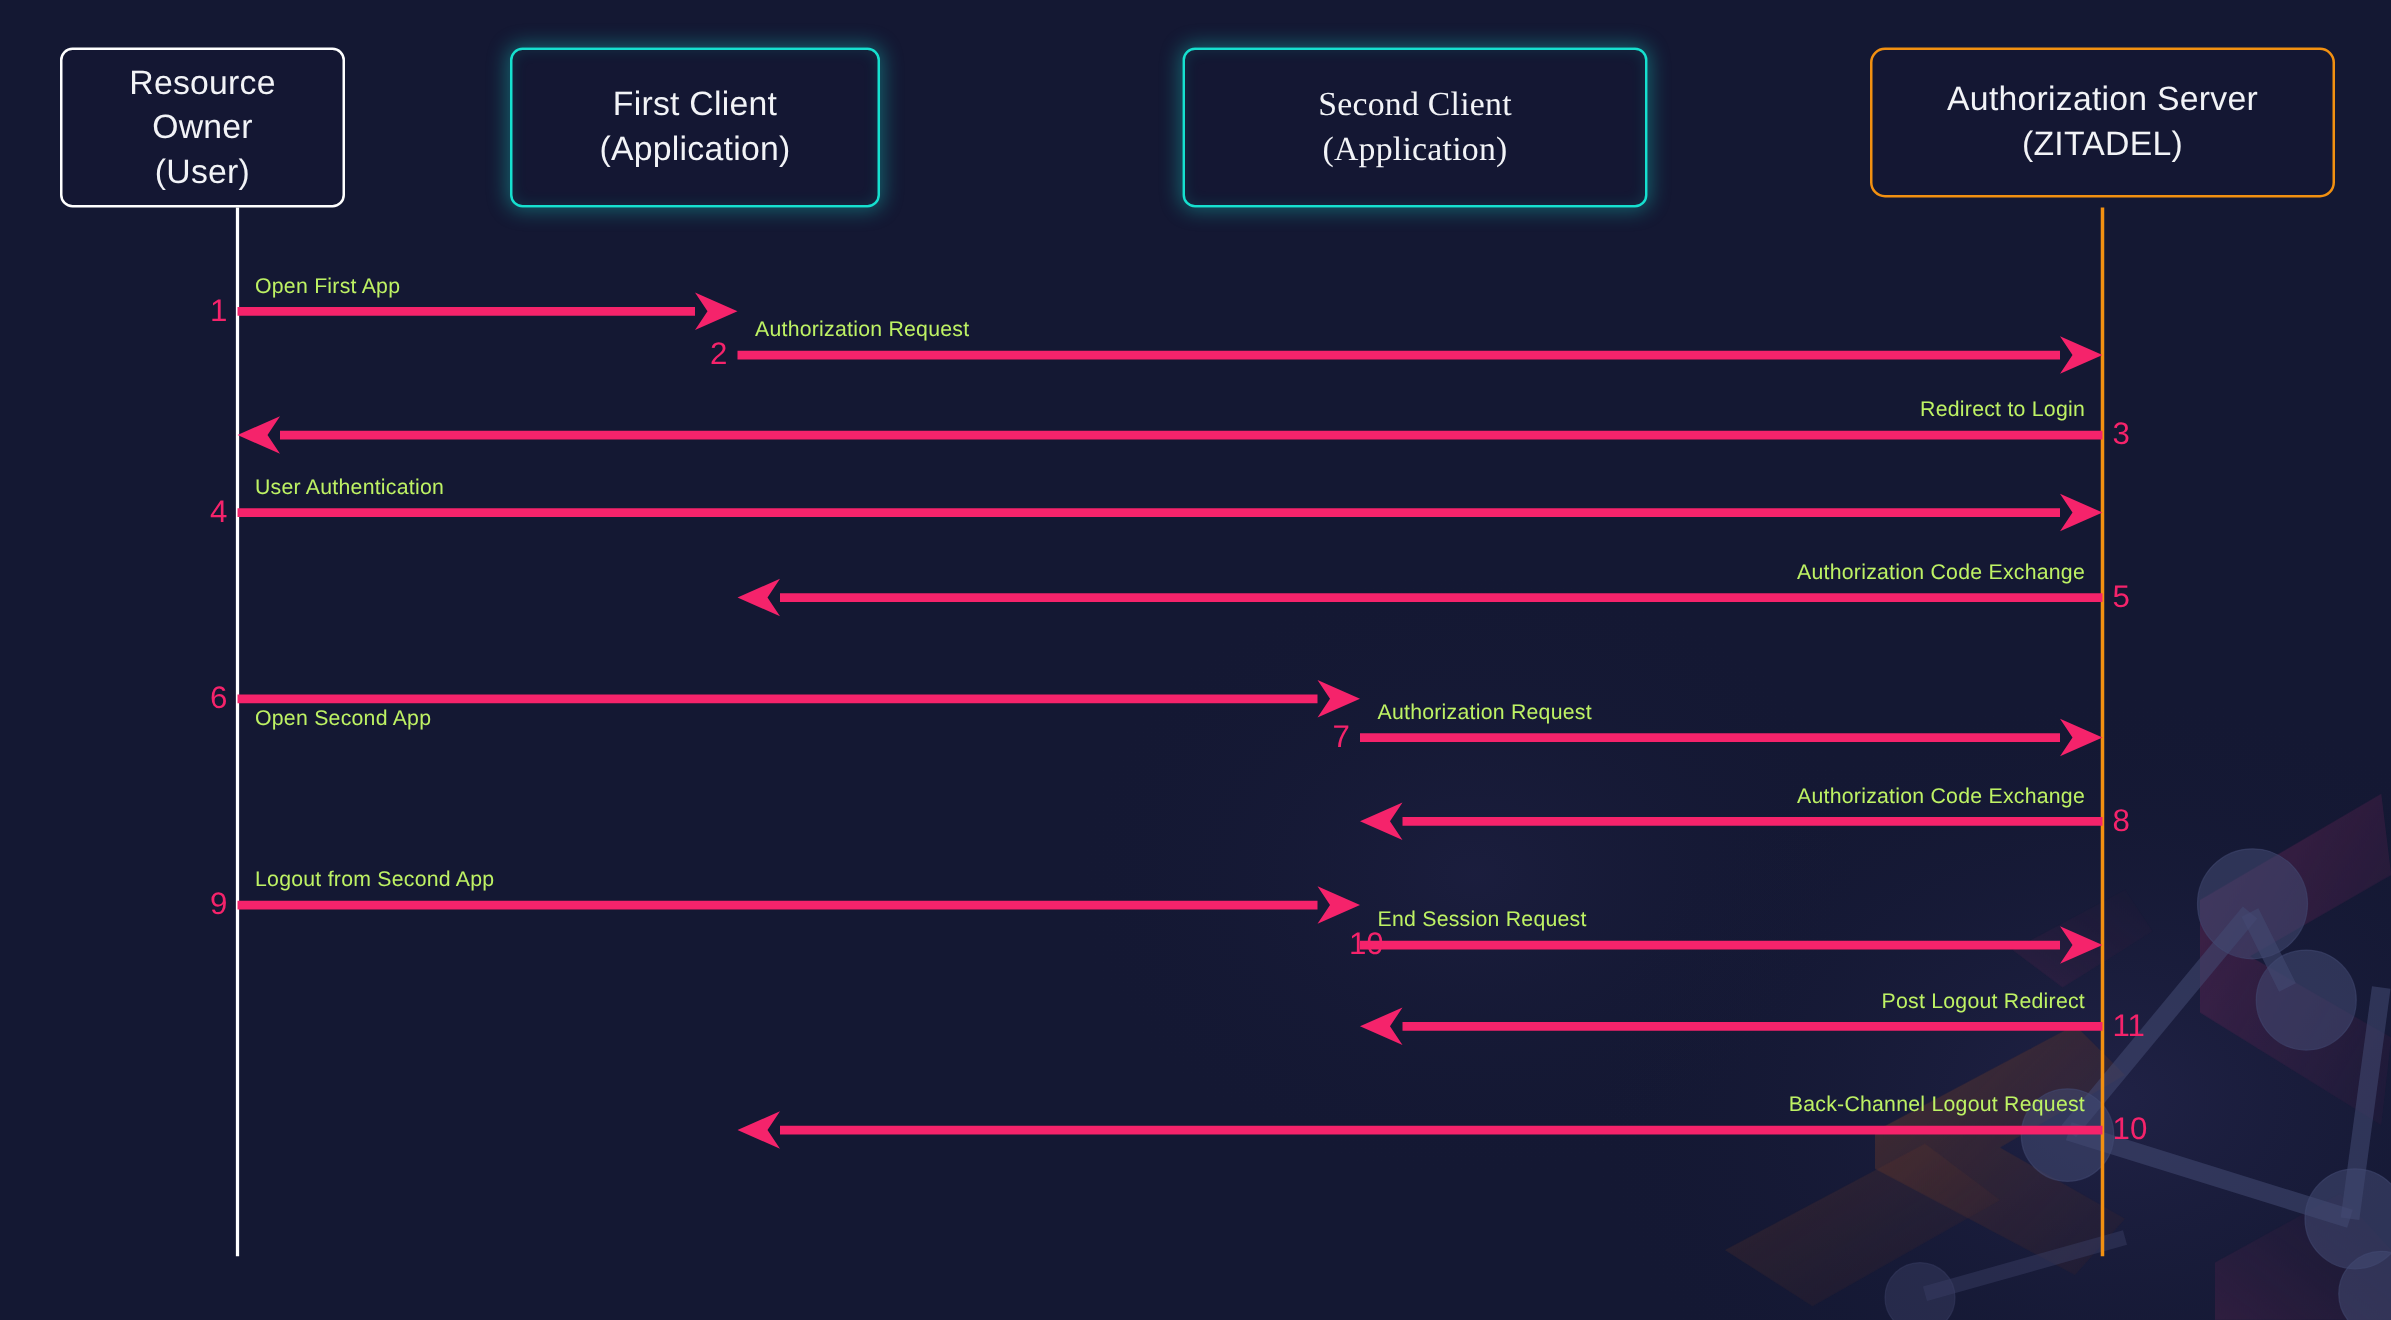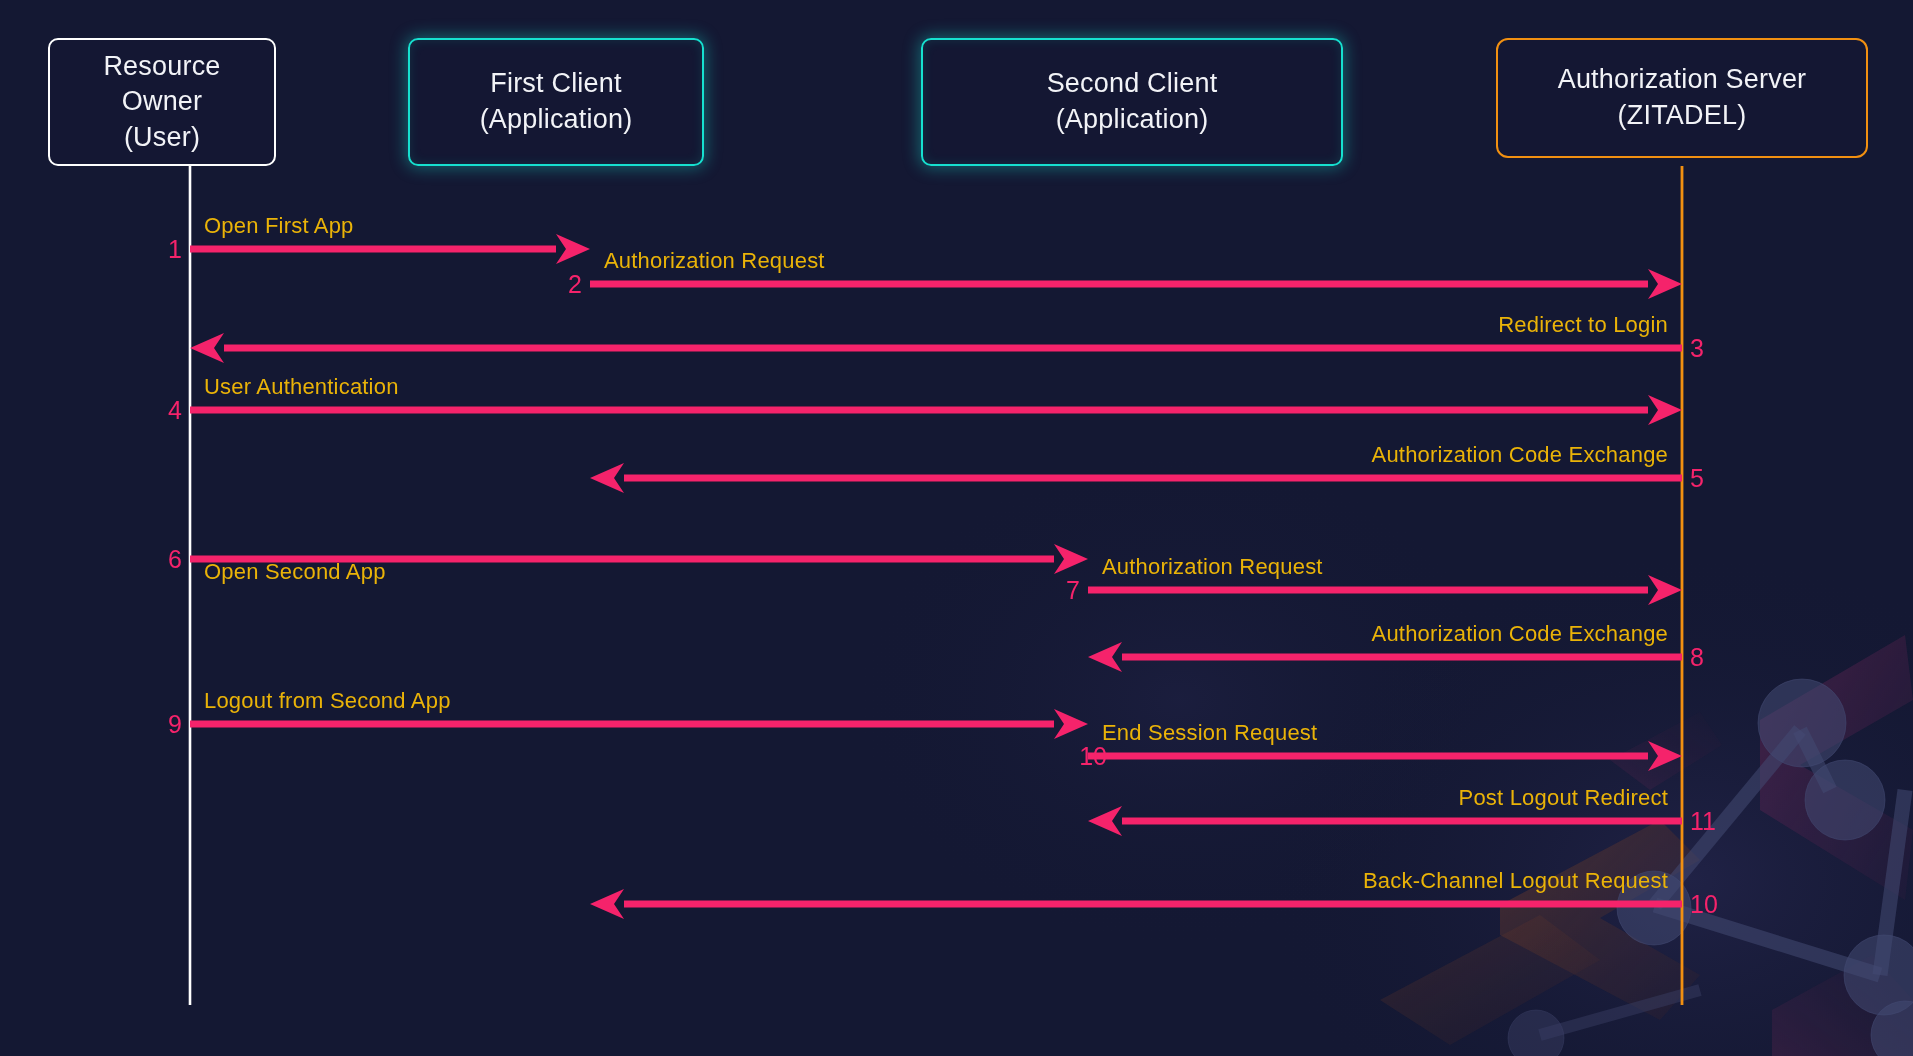--- a/index.html
+++ b/index.html
@@ -31,22 +31,22 @@
     font-weight:300;
     letter-spacing:.2px;
     white-space:pre-line;
   }
   .pbox.white{border:2px solid #ffffff;}
   .pbox.cyan{border:2.5px solid #16e0cf;box-shadow:0 0 16px 2px rgba(22,224,207,.38), inset 0 0 12px rgba(22,224,207,.12);}
   .pbox.orange{border:2.5px solid #f29011;}
 
   .msg-label{
     position:absolute;
-    color:#eab308;
-    font-size:22px;
+    color:#bef264;
+    font-size:17px;
     font-weight:300;
     letter-spacing:.2px;
     white-space:nowrap;
     line-height:1;
   }
   .msg-label.left{transform:translate(0,-100%);}
   .msg-label.right{transform:translate(-100%,-100%);}
 
   .msg-num{
     position:absolute;
@@ -184,21 +184,21 @@
   <div id="boxes-layer">
       <div class="pbox white" style="left: 48px; top: 38px; width: 228px; height: 128px;">
         <div class="plabel">Resource
 Owner
 (User)</div>
       </div>
       <div class="pbox cyan" style="left: 408px; top: 38px; width: 296px; height: 128px;">
         <div class="plabel">First Client
 (Application)</div>
       </div>
-      <div class="pbox cyan" style="left: 921px; top: 38px; width: 422px; height: 128px;">
+      <div class="pbox cyan" style="left: 946px; top: 38px; width: 372px; height: 128px; font-family: Liberation Serif, serif;">
         <div class="plabel">Second Client
 (Application)</div>
       </div>
       <div class="pbox orange" style="left: 1496px; top: 38px; width: 372px; height: 120px; border-radius: 12px;">
         <div class="plabel">Authorization Server
 (ZITADEL)</div>
       </div>
     </div>
   <div id="labels-layer">
       <div class="msg-label left" style="top: 237px; left: 204px;">Open First App</div>

